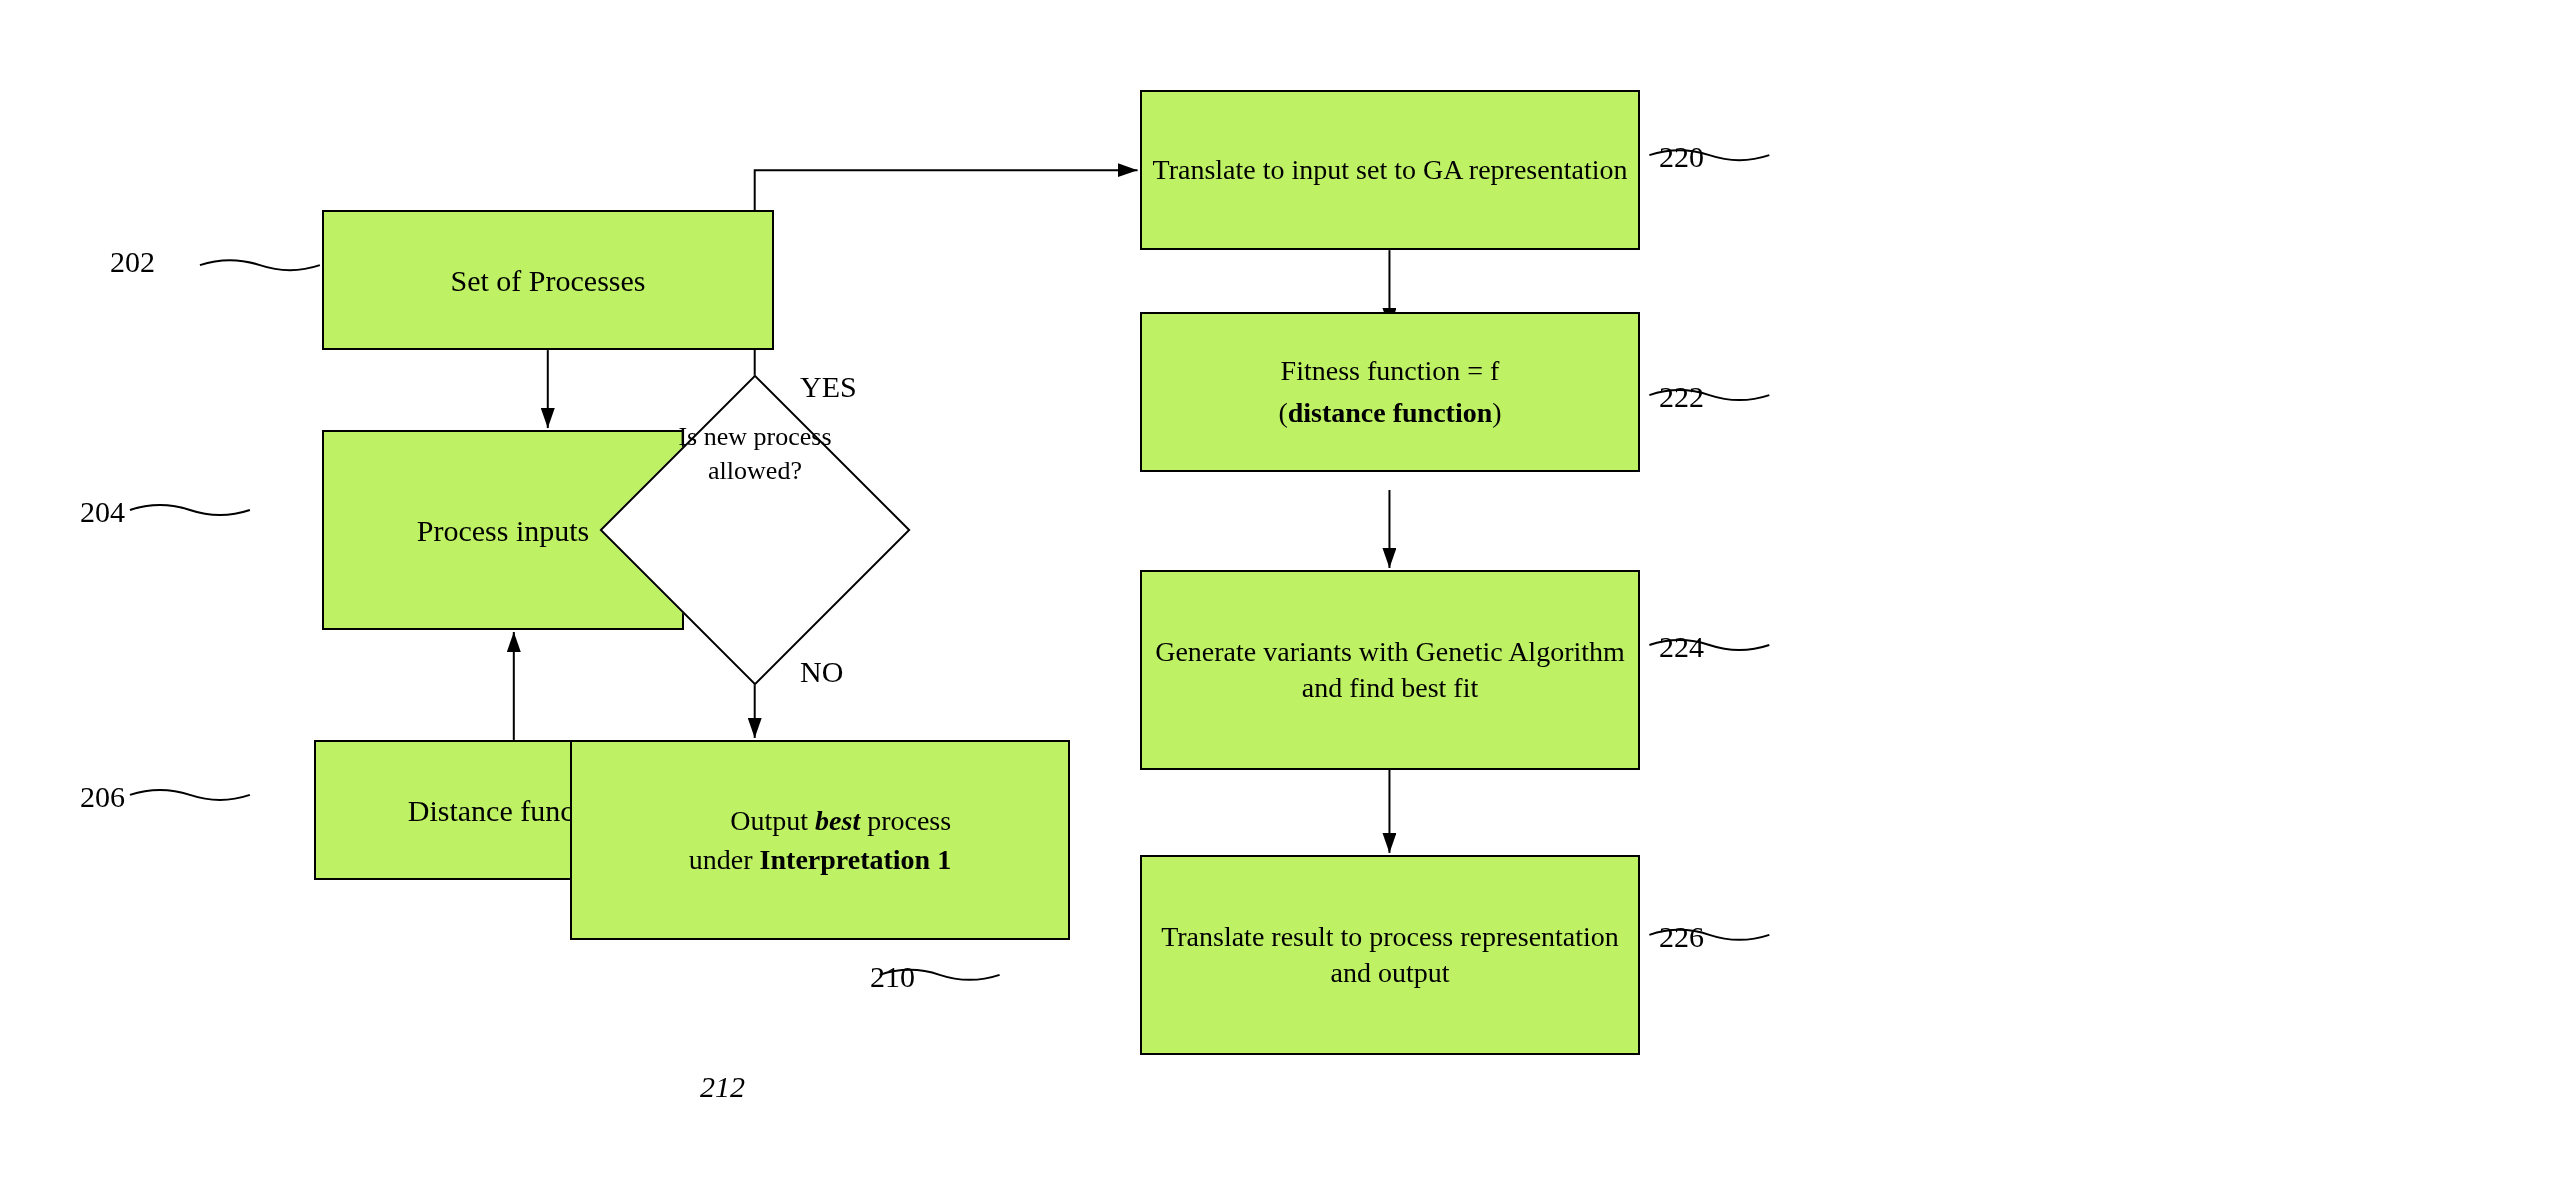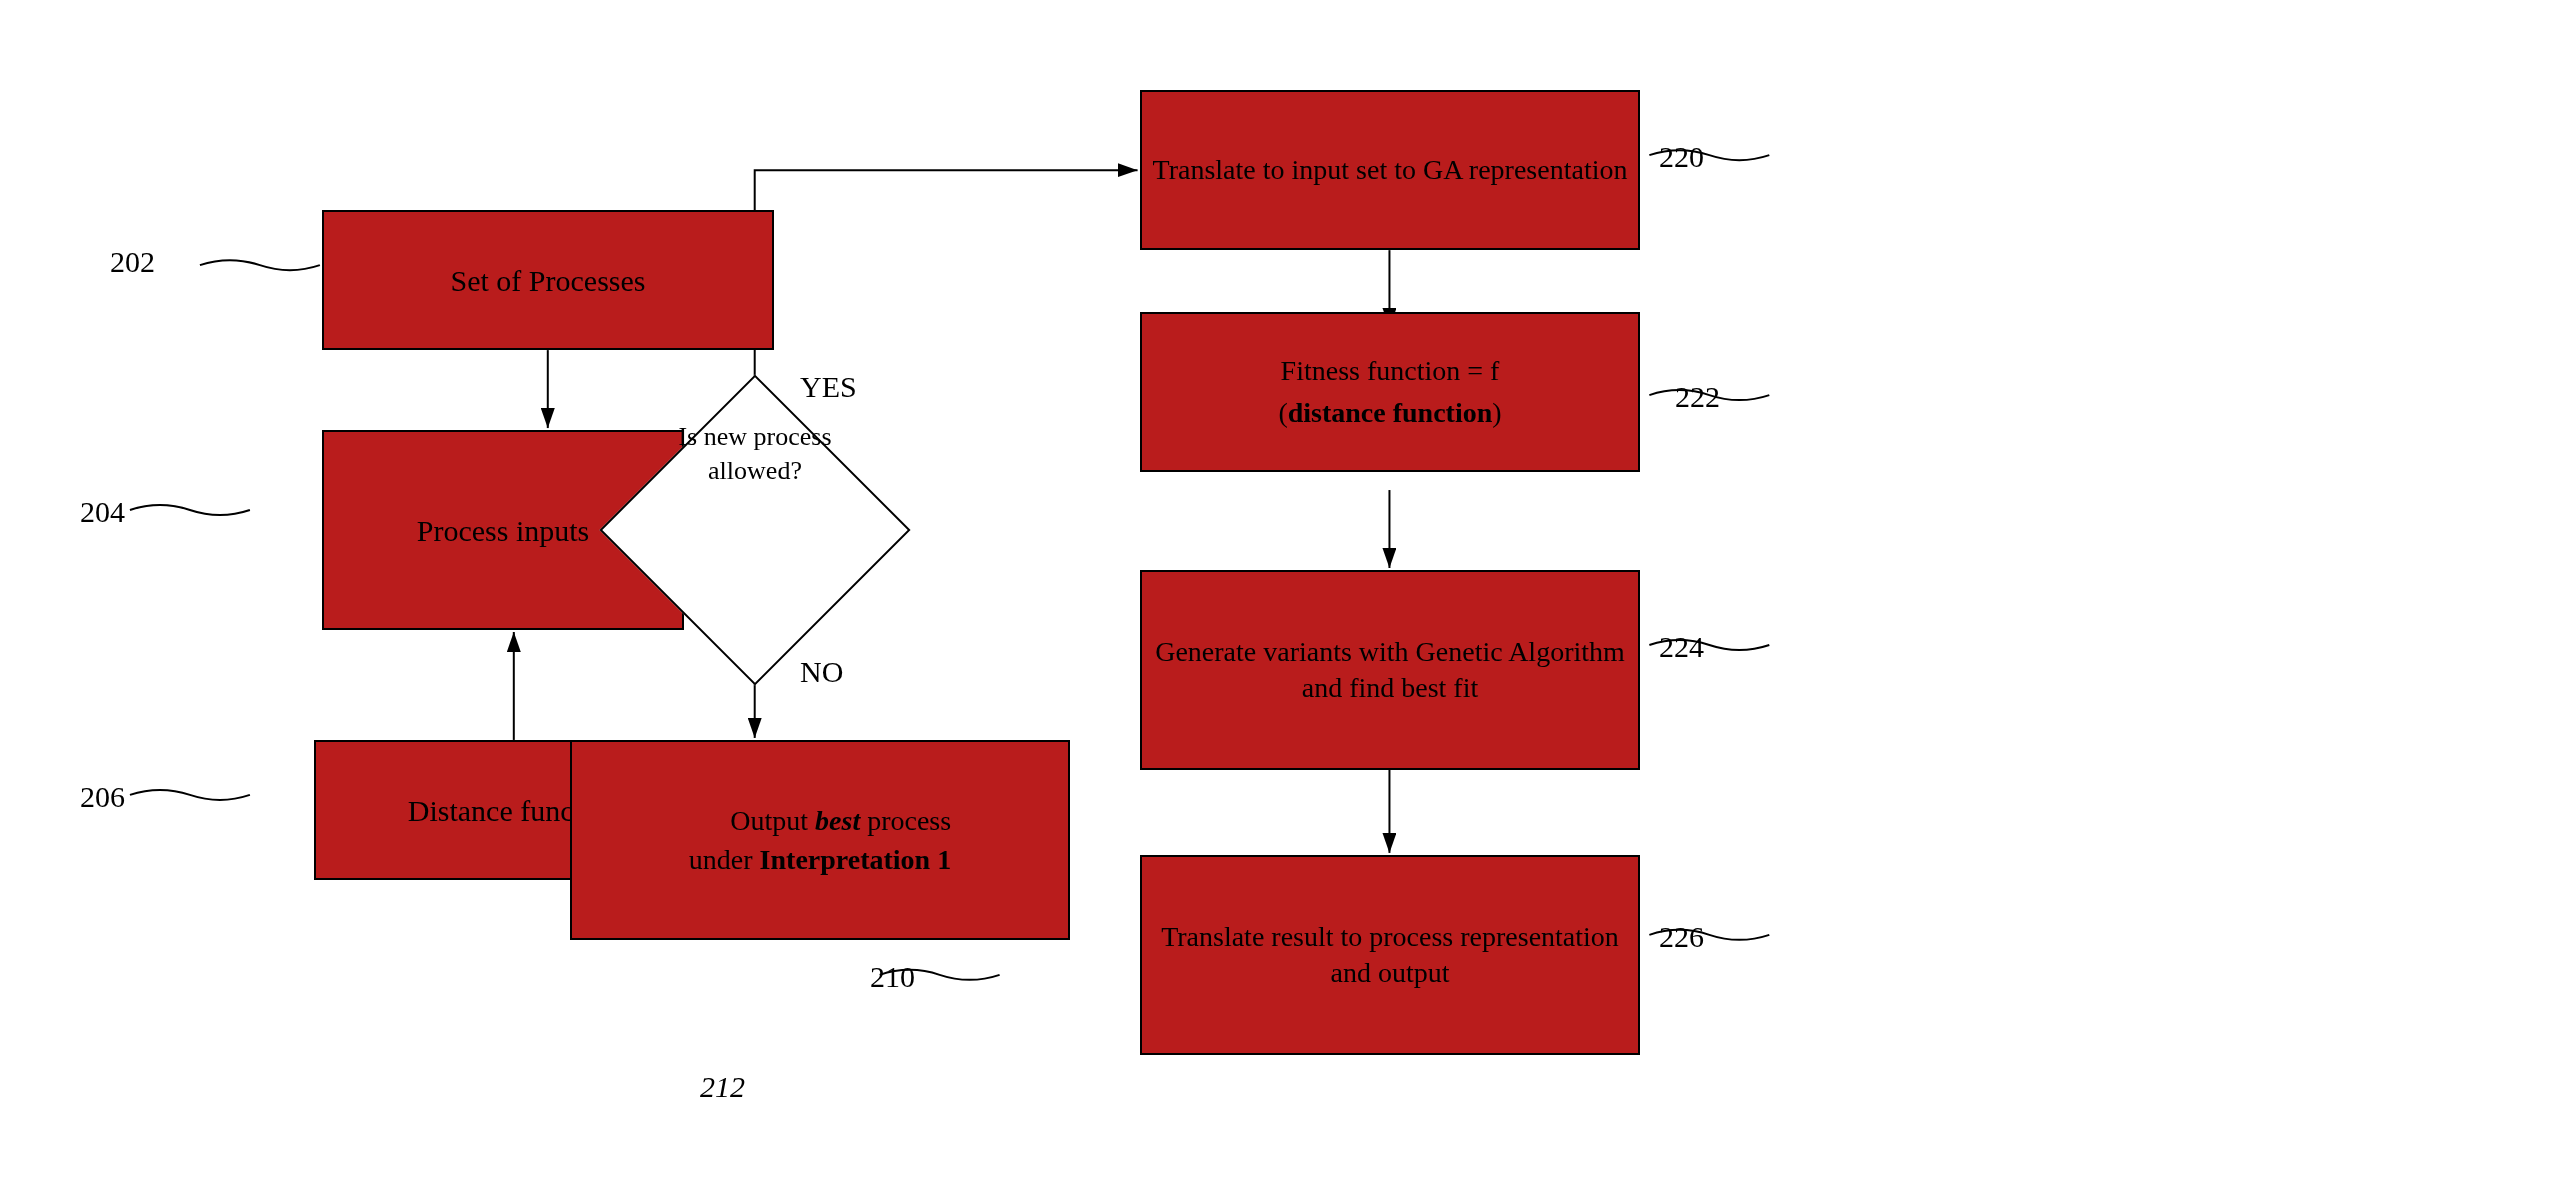--- a/index.html
+++ b/index.html
@@ -16,21 +16,21 @@
       position: absolute;
       top: 0; left: 0;
       width: 2576px;
       height: 1199px;
     }
 
     
     .box {
       position: absolute;
       border: 2px solid #000;
-      background: #b91c1c;
+      background: #bef264;
       display: flex;
       align-items: center;
       justify-content: center;
       text-align: center;
       font-size: 28px;
       line-height: 1.3;
       padding: 10px;
     }
 
     
@@ -171,20 +171,20 @@
   <div class="ref-num" style="left:80px; top:495px;">204</div>
 
   <div class="ref-num" style="left:80px; top:780px;">206</div>
 
   <div class="ref-num" style="left:870px; top:960px;">210</div>
 
   <div class="ref-num" style="left:700px; top:1070px;font-style:italic;">212</div>
 
   <div class="ref-num" style="left:1659px; top:140px;">220</div>
 
-  <div class="ref-num" style="left:1659px; top:380px;margin-left:16px;">222</div>
+  <div class="ref-num" style="left:1659px; top:380px;">222</div>
 
   <div class="ref-num" style="left:1659px; top:630px;">224</div>
 
   <div class="ref-num" style="left:1659px; top:920px;">226</div>
 
 </div>
 
 
 </body></html>

